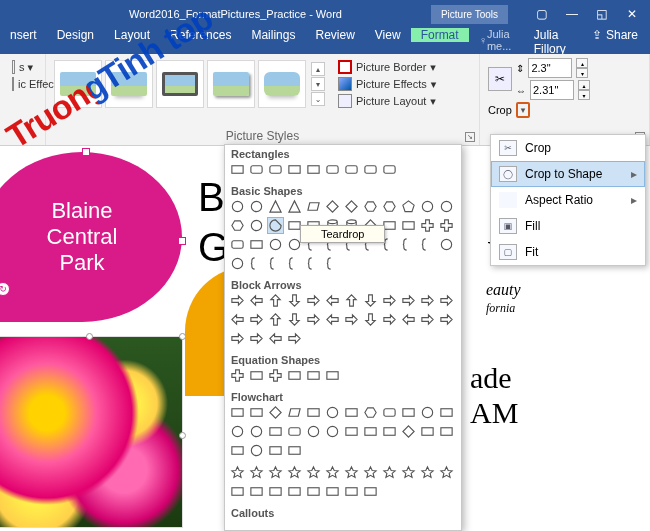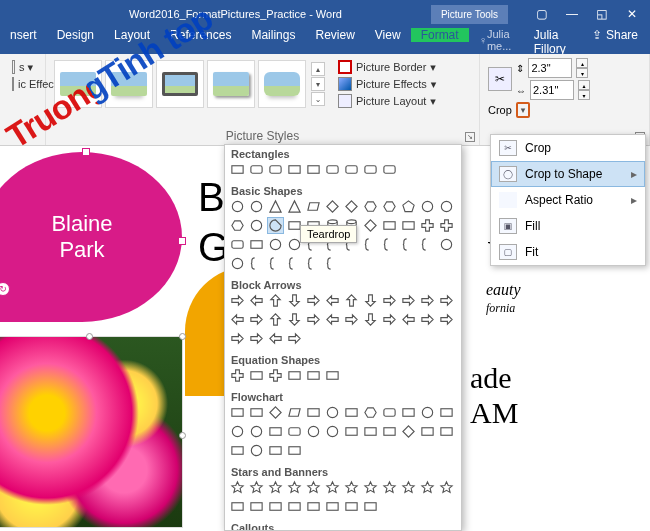--- a/index.html
+++ b/index.html
@@ -6,21 +6,21 @@
 body { width: 650px; height: 531px; background: #fff; overflow: hidden; font-size: 12px; position: relative; }
 
 .titlebar { height: 28px; background: #2b579a; color: #fff; display: flex; align-items: center; }
 .titlebar .doc { flex: 1; text-align: center; font-size: 11px; padding-left: 40px; }
 .titlebar .toolsbadge { background: #5c7fb8; padding: 4px 10px; font-size: 10px; margin-right: 20px; }
 .titlebar .win { display: flex; gap: 2px; margin-right: 4px; }
 .titlebar .win span { width: 28px; height: 20px; display: flex; align-items: center; justify-content: center; cursor: pointer; }
 
 .tabrow { height: 26px; background: #2b579a; color: #fff; display: flex; align-items: flex-start; font-size: 12px; }
 .tabrow .tab { padding: 0 10px; display: flex; align-items: center; cursor: pointer; }
-.tabrow .tab.active { background: #22c55e; color: #2b579a; }
+.tabrow .tab.active { background: #86efac; color: #2b579a; }
 .tabrow .tell { color: #c9d4e8; font-size: 11px; }
 .tabrow .spacer { flex: 1; }
 .tabrow .share { padding: 0 12px; display: flex; align-items: center; gap: 4px; }
 
 .ribbon { height: 92px; background: #f3f3f3; border-bottom: 1px solid #d0d0d0; display: flex; position: relative; }
 .ribbon .grp { border-right: 1px solid #e0e0e0; padding: 4px 8px 16px; position: relative; }
 .ribbon .grplabel { position: absolute; bottom: 2px; left: 0; right: 0; text-align: center; font-size: 12px; color: #666; }
 .ribbon .dialoglauncher { position: absolute; bottom: 3px; right: 4px; width: 10px; height: 10px; border: 1px solid #888; font-size: 7px; display:flex; align-items:center; justify-content:center; color:#555; cursor:pointer;}
 .stylesrow { display: flex; gap: 3px; align-items: center; }
 .stylethumb { width: 48px; height: 48px; background: #fff; border: 1px solid #d8d8d8; display: flex; align-items: center; justify-content: center; cursor: pointer; }
@@ -76,21 +76,21 @@
 .cropmenu .mi .arrow { margin-left:auto; color:#666; }
 .cropmenu .mico { width:18px; height:16px; display:flex; align-items:center; justify-content:center; border:1px solid #aaa; background:#f5f8ff; font-size:9px; color:#556;}
 
 
 .shapes { position:absolute; top:144px; left:224px; width:238px; height:387px; background:#fff; border:1px solid #c8c8c8; box-shadow:2px 2px 8px rgba(0,0,0,.3); z-index:50; overflow:hidden; }
 .shapes .sec { font-weight:600; font-size:11px; color:#555; padding:3px 6px 0; }
 .shapes .row { display:flex; flex-wrap:wrap; padding:1px 4px 4px; gap:2px; }
 .shapes .sh { width:17px; height:17px; display:flex; align-items:center; justify-content:center; cursor:pointer; }
 .shapes .sh svg { width:15px; height:15px; stroke:#555; stroke-width:1.2; fill:none; }
 .shapes .sh.sel { background:#cde2f5; border:1px solid #8ab8e0; width:17px; height:17px;}
-.tooltip { position:absolute; background:#fffef0; border:1px solid #aaa; font-size:11px; padding:2px 6px; box-shadow:1px 1px 3px rgba(0,0,0,.25); }
+.tooltip { position:absolute; background:#fffef0; border:1px solid #aaa; font-size:11px; padding:2px 20px; box-shadow:1px 1px 3px rgba(0,0,0,.25); }
 
 
 .wm { position:absolute; top:58px; left:-8px; font-size:34px; font-weight:900; transform:rotate(-32deg); background:linear-gradient(90deg,#d80000 0 40%, #0040c0 40% 100%); -webkit-background-clip:text; color:transparent; z-index:80; opacity:.9; letter-spacing:-1px; pointer-events:none;}
 </style>
 </head>
 <body>
 
 <div class="titlebar">
   <div class="doc">Word2016_FormatPictures_Practice - Word</div>
   <div class="toolsbadge">Picture Tools</div>
@@ -209,20 +209,21 @@
         <span class="mico">▢</span>
         <span>Fit</span>
       </div>
   </div>
 </div>
 
 <div class="doc-area">
   <div class="page">
     <div class="pink">
       <span>Blaine</span>
+      <span>Central</span>
       <span>Park</span>
       <div class="rot" style="position:absolute; bottom:26px; left:14px;">↻</div>
       <div class="handle" style="top:-4px;left:50%;"></div>
       <div class="handle" style="top:50%;right:-4px;"></div>
     </div>
 
     <div class="orange">
       <span class="title">Ma</span>
       <span>17-</span>
     </div>
@@ -822,21 +823,20 @@
         <svg viewBox="0 0 16 16">
           <rect x="2" y="4" width="12" height="8"></rect>
         </svg>
       </div>
       <div class="sh">
         <svg viewBox="0 0 16 16">
           <rect x="2" y="4" width="12" height="8"></rect>
         </svg>
       </div>
     </div>
-  <div class="sec">Stars and Banners</div>
   <div class="row" id="row-stars">
       <div class="sh">
         <svg viewBox="0 0 16 16">
           <path d="M8 2 l1.8 3.8 4.2.4 -3.2 2.8 1 4.2 -3.8-2.2 -3.8 2.2 1-4.2 -3.2-2.8 4.2-.4 z"></path>
         </svg>
       </div>
       <div class="sh">
         <svg viewBox="0 0 16 16">
           <path d="M8 2 l1.8 3.8 4.2.4 -3.2 2.8 1 4.2 -3.8-2.2 -3.8 2.2 1-4.2 -3.2-2.8 4.2-.4 z"></path>
         </svg>

